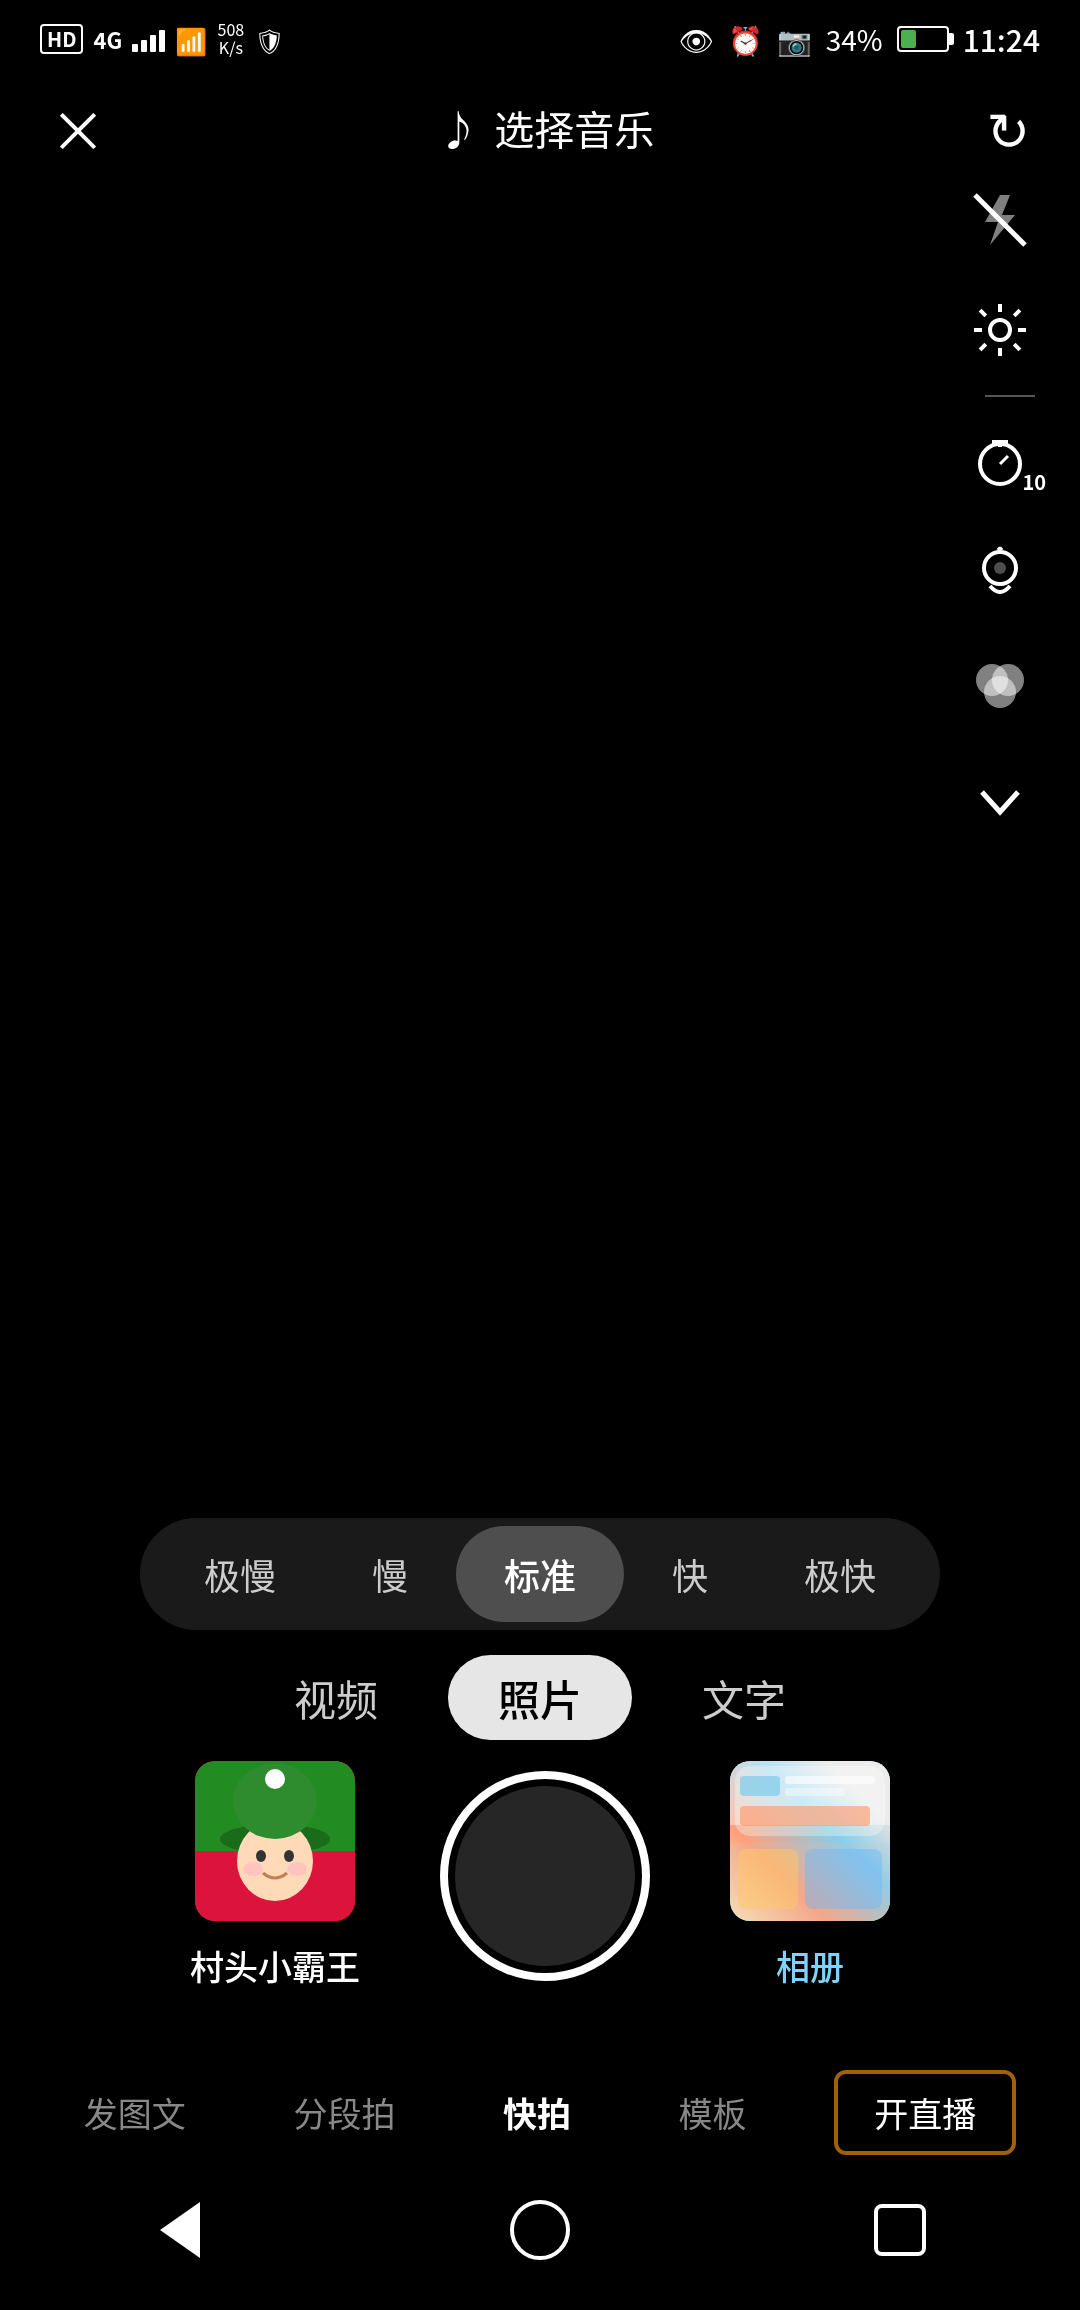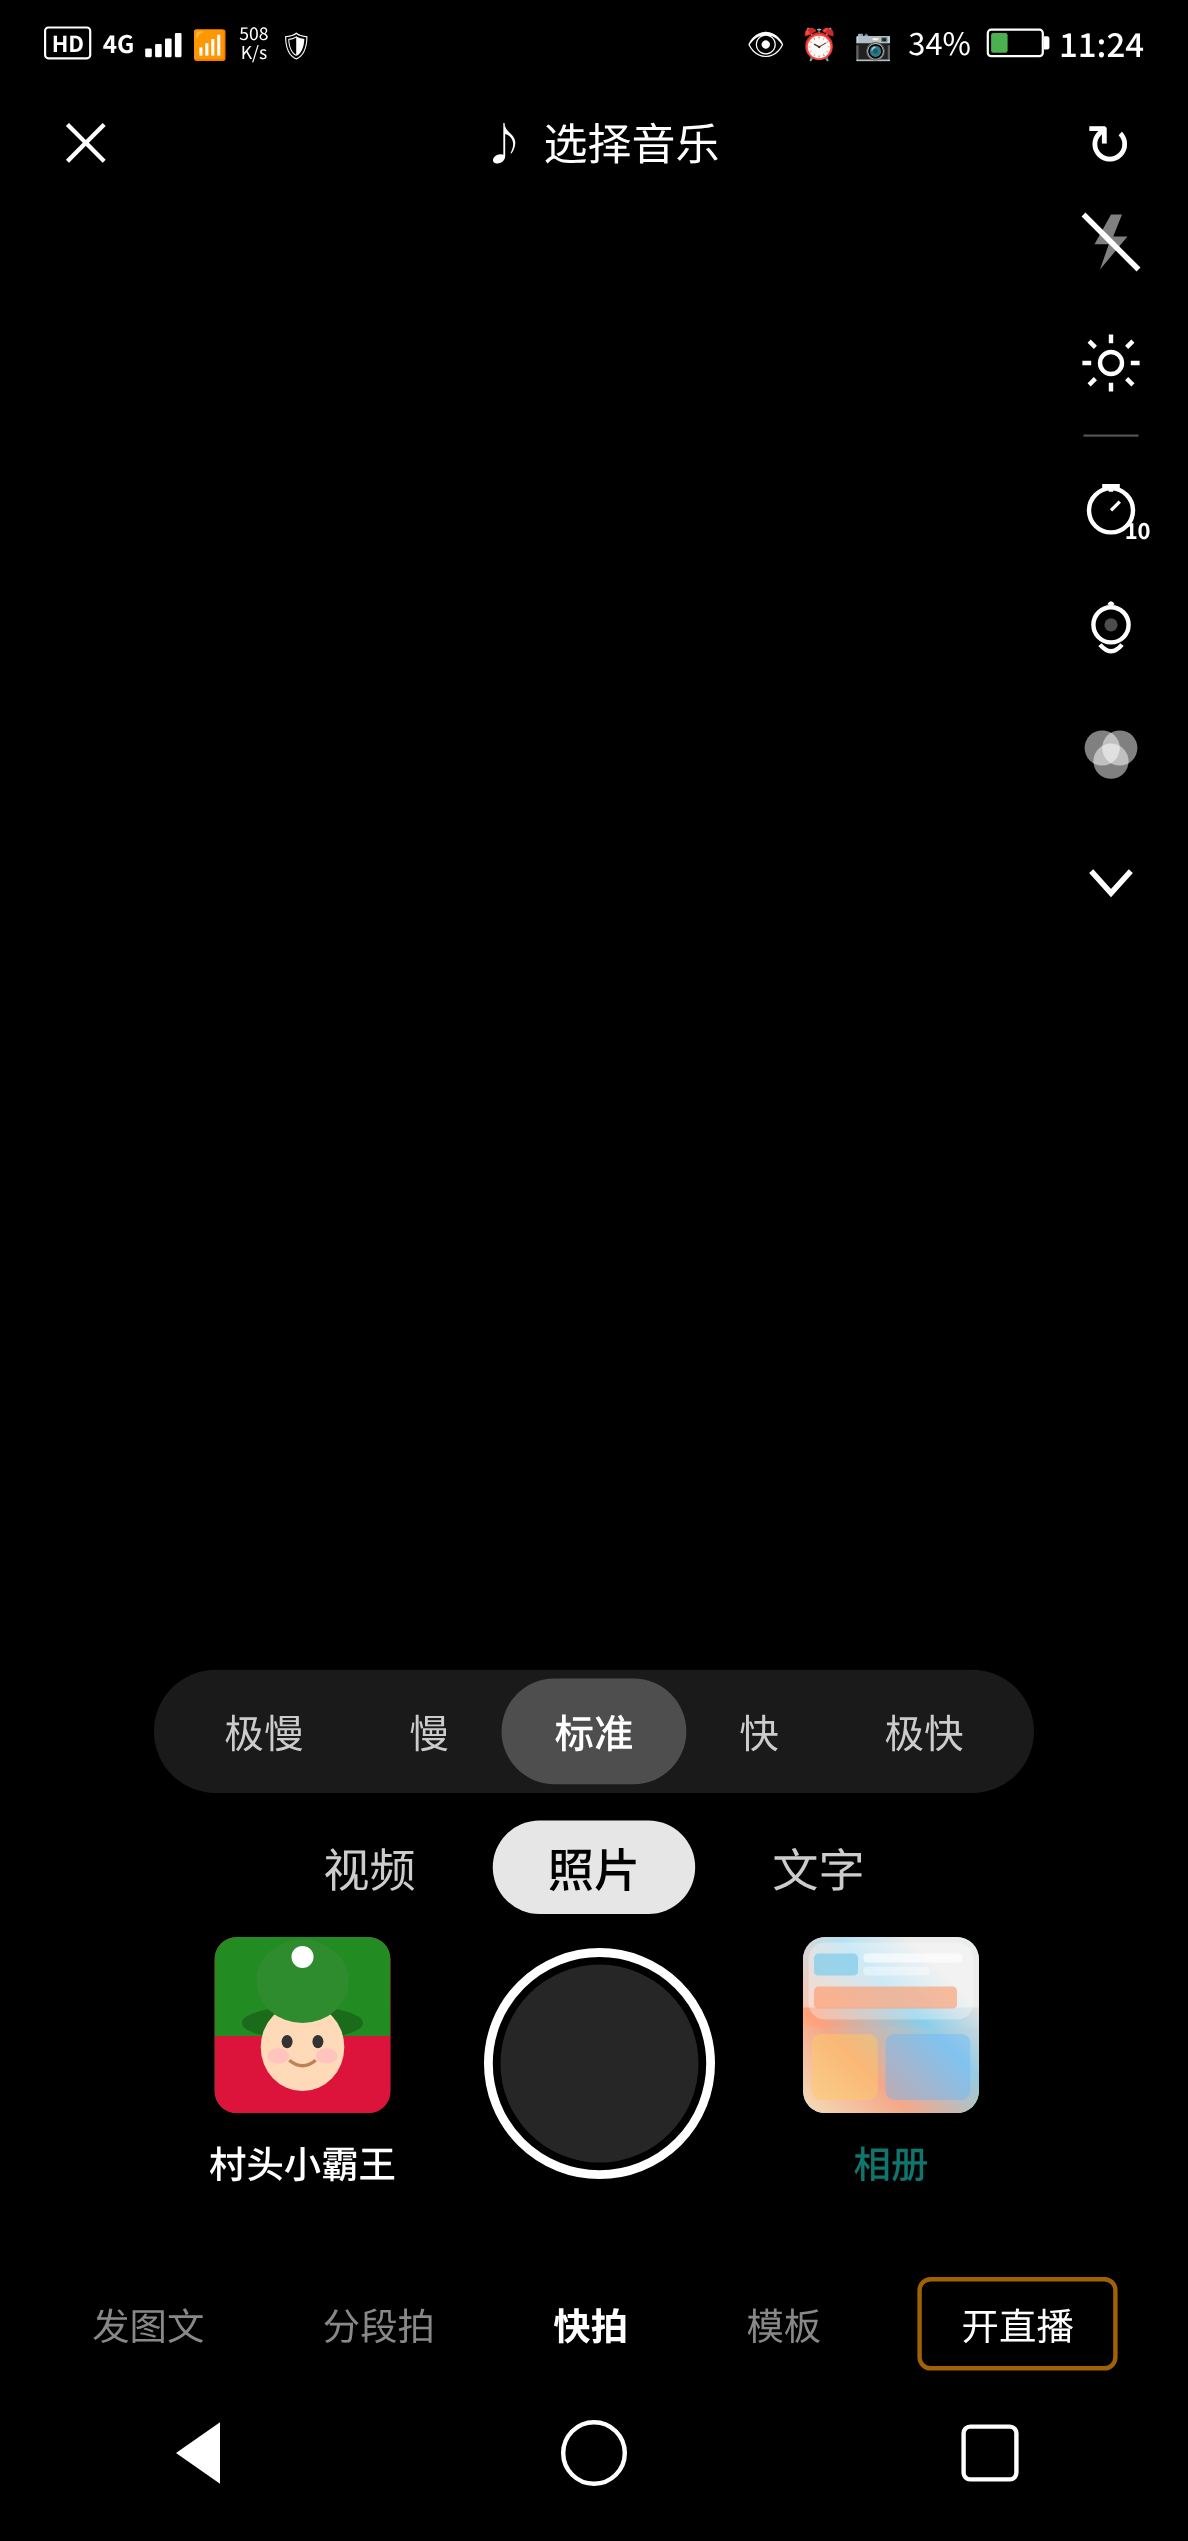--- a/index.html
+++ b/index.html
@@ -130,21 +130,21 @@
       display: flex;
       flex-direction: column;
       align-items: center;
       gap: 30px;
     }
     .sidebar-icon {
       width: 80px;
       height: 80px;
       display: flex;
       align-items: center;
-      justify-content: center;
+      justify-content: flex-start;
       cursor: pointer;
       color: #fff;
     }
     .sidebar-icon svg {
       width: 60px;
       height: 60px;
     }
     .sidebar-divider {
       width: 50px;
       height: 2px;
@@ -297,21 +297,21 @@
     
     .album-thumb-inner::before {
       content: '';
       position: absolute;
       top: 0; left: 0; right: 0;
       height: 40%;
       background: rgba(255,255,255,0.4);
     }
     .album-label {
       font-size: 34px;
-      color: #0f766e;
+      color: #7dd3fc;
       font-weight: 500;
     }
 
     
     .bottom-nav {
       position: absolute;
       bottom: 155px;
       left: 0;
       right: 0;
       display: flex;

